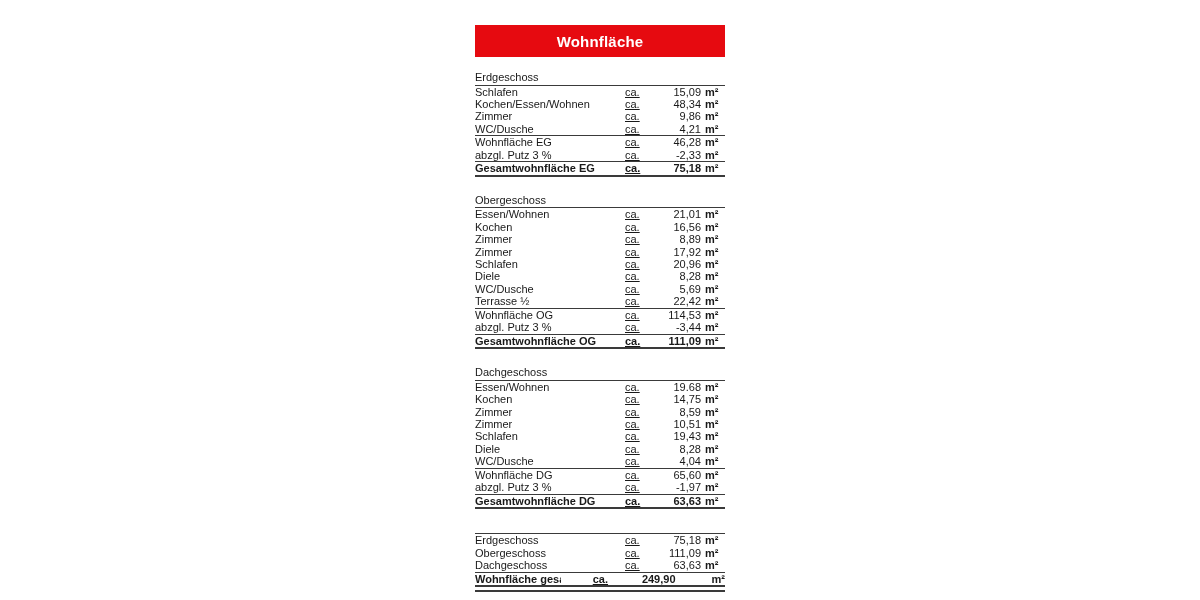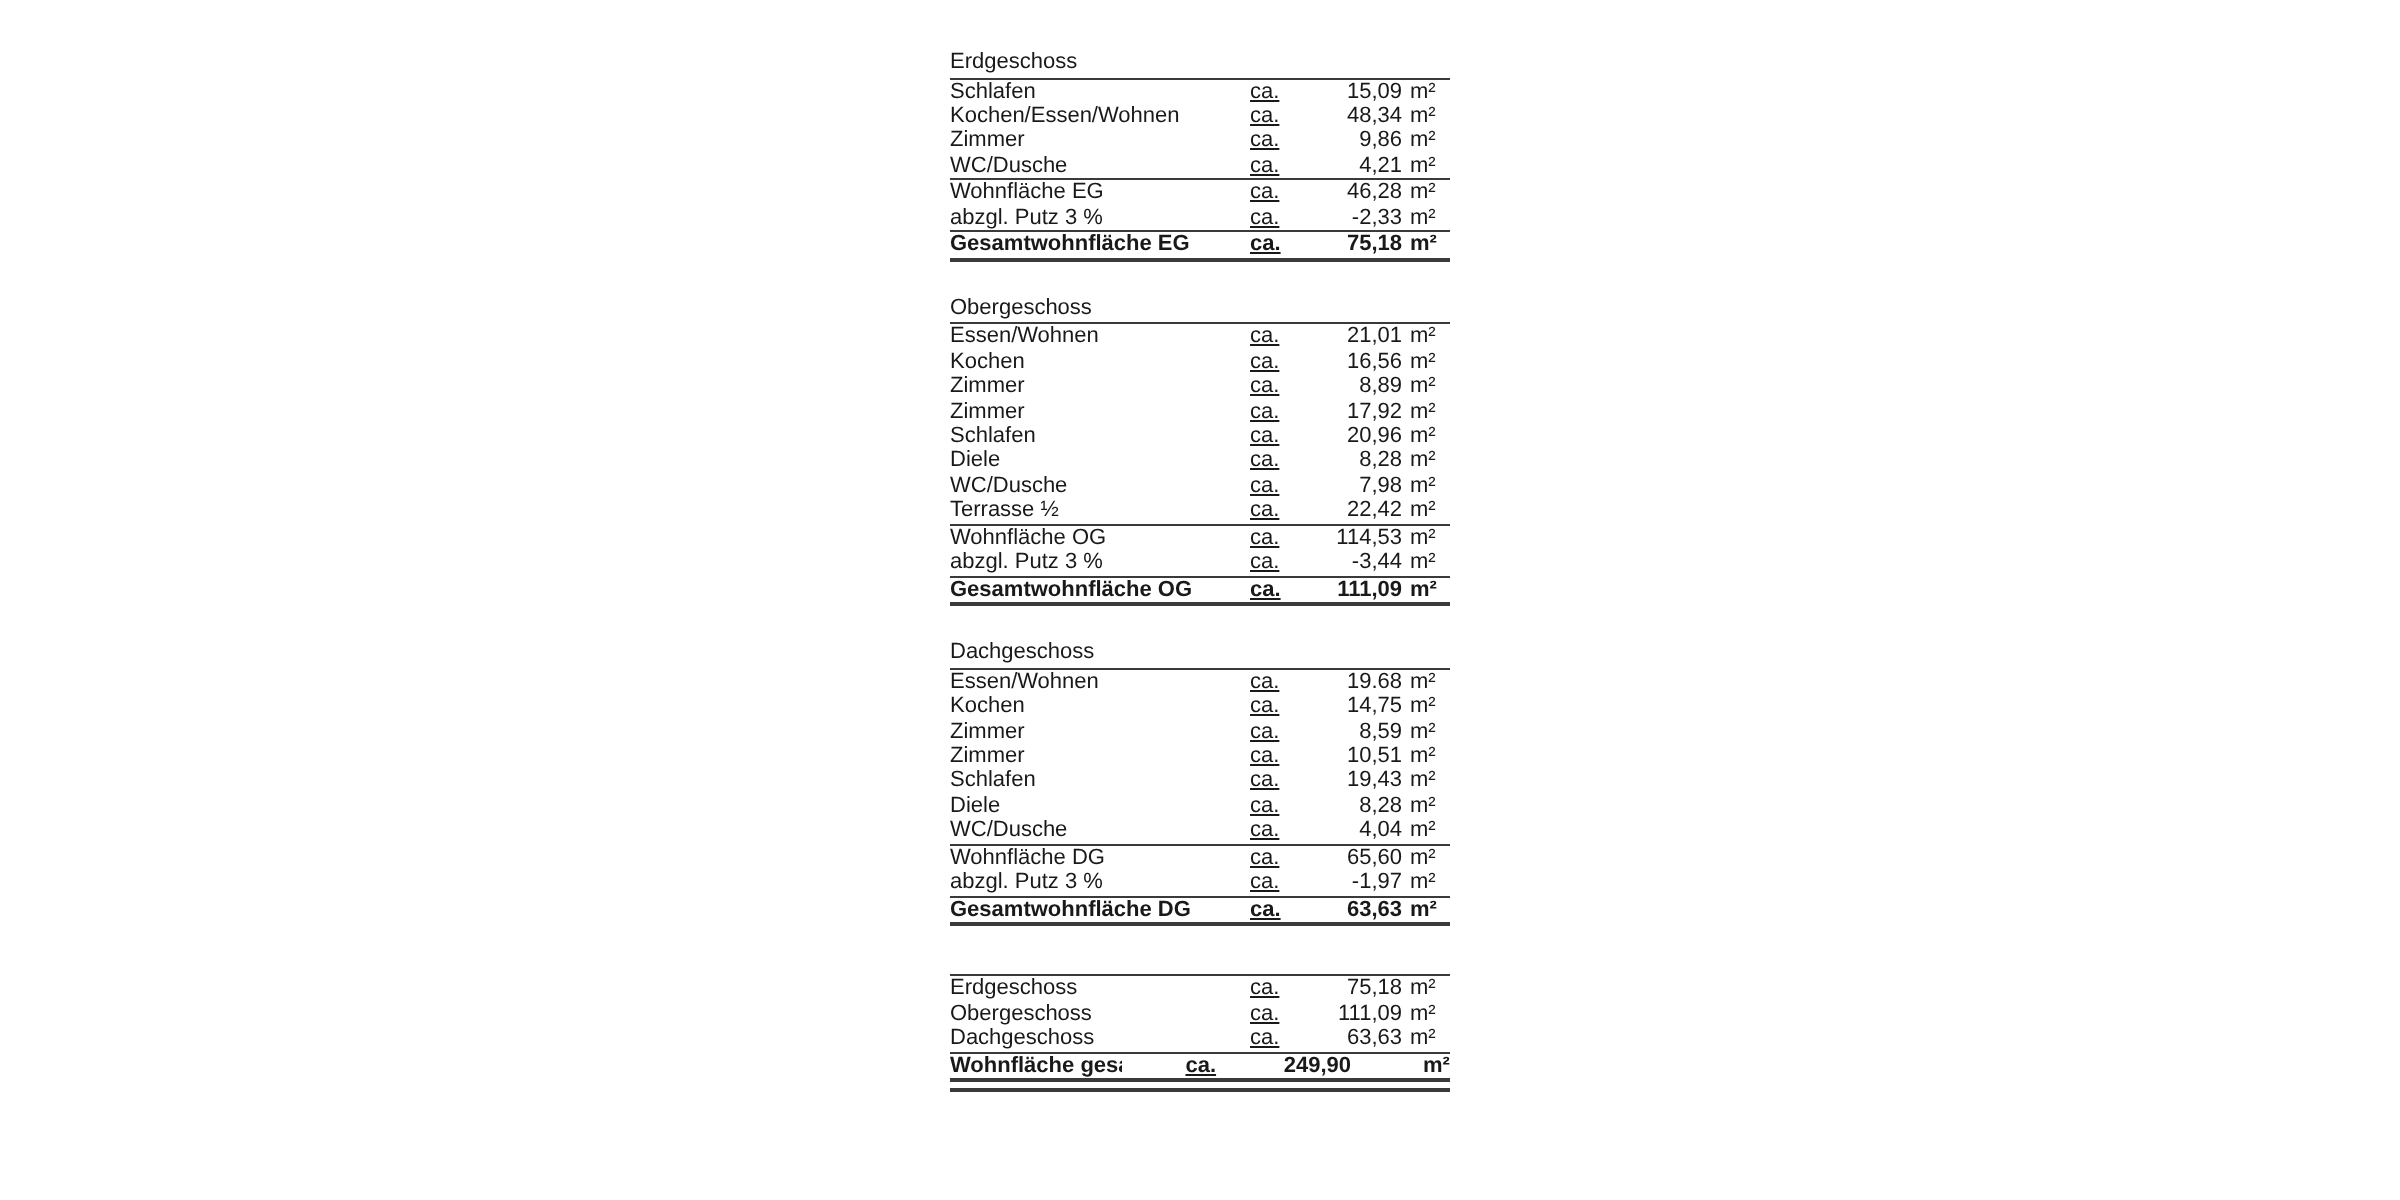--- a/index.html
+++ b/index.html
@@ -20,39 +20,42 @@
     border-bottom: 1.5px solid #3a3a3a; white-space: nowrap;
   }
   .row {
     display: flex; align-items: flex-start;
     font-size: 11px; line-height: 12.45px; height: auto;
     box-sizing: content-box;
   }
   .c-label { width: 150px; white-space: nowrap; overflow: hidden; }
   .c-ca    { width: 30px; text-decoration: underline; }
   .c-val   { width: 46px; text-align: right; white-space: nowrap; }
-  .c-unit  { width: 24px; padding-left: 4px; white-space: nowrap; }
+  .c-unit  { width: 24px; padding-left: 4px; white-space: nowrap; font-weight: bold; }
   .t-subtotal { border-top: 1.5px solid #3a3a3a; }
   .t-total {
     border-top: 1.5px solid #3a3a3a; border-bottom: 2.5px solid #3a3a3a;
     font-weight: bold;
   }
   .t-grand {
     border-top: 1.5px solid #3a3a3a; border-bottom: 2.5px solid #3a3a3a;
     font-weight: bold; position: relative; gap: 32px;
   }
   .t-grand::after {
     content: ""; position: absolute; left: 0; right: 0;
     bottom: -6.5px; height: 1.5px; background: #3a3a3a;
   }
 </style>
 </head>
 <body>
 
 <div class="sheet">
+  <div class="title-bar" style="background: rgb(230, 10, 16); color: rgb(255, 255, 255);">
+    <span>Wohnfläche</span>
+  </div>
   <div id="sections">
       <div class="section">
     <div class="section-header">Erdgeschoss</div>
     <div>
           <div class="row t-item">
     <span class="c-label">Schlafen</span>
     <span class="c-ca">ca.</span>
     <span class="c-val">15,09</span>
     <span class="c-unit">m²</span>
   </div>
@@ -129,21 +132,21 @@
   </div>
           <div class="row t-item">
     <span class="c-label">Diele</span>
     <span class="c-ca">ca.</span>
     <span class="c-val">8,28</span>
     <span class="c-unit">m²</span>
   </div>
           <div class="row t-item">
     <span class="c-label">WC/Dusche</span>
     <span class="c-ca">ca.</span>
-    <span class="c-val">7,98</span>
+    <span class="c-val">5,69</span>
     <span class="c-unit">m²</span>
   </div>
           <div class="row t-item">
     <span class="c-label">Terrasse ½</span>
     <span class="c-ca">ca.</span>
     <span class="c-val">22,42</span>
     <span class="c-unit">m²</span>
   </div>
           <div class="row t-subtotal">
     <span class="c-label">Wohnfläche OG</span>

